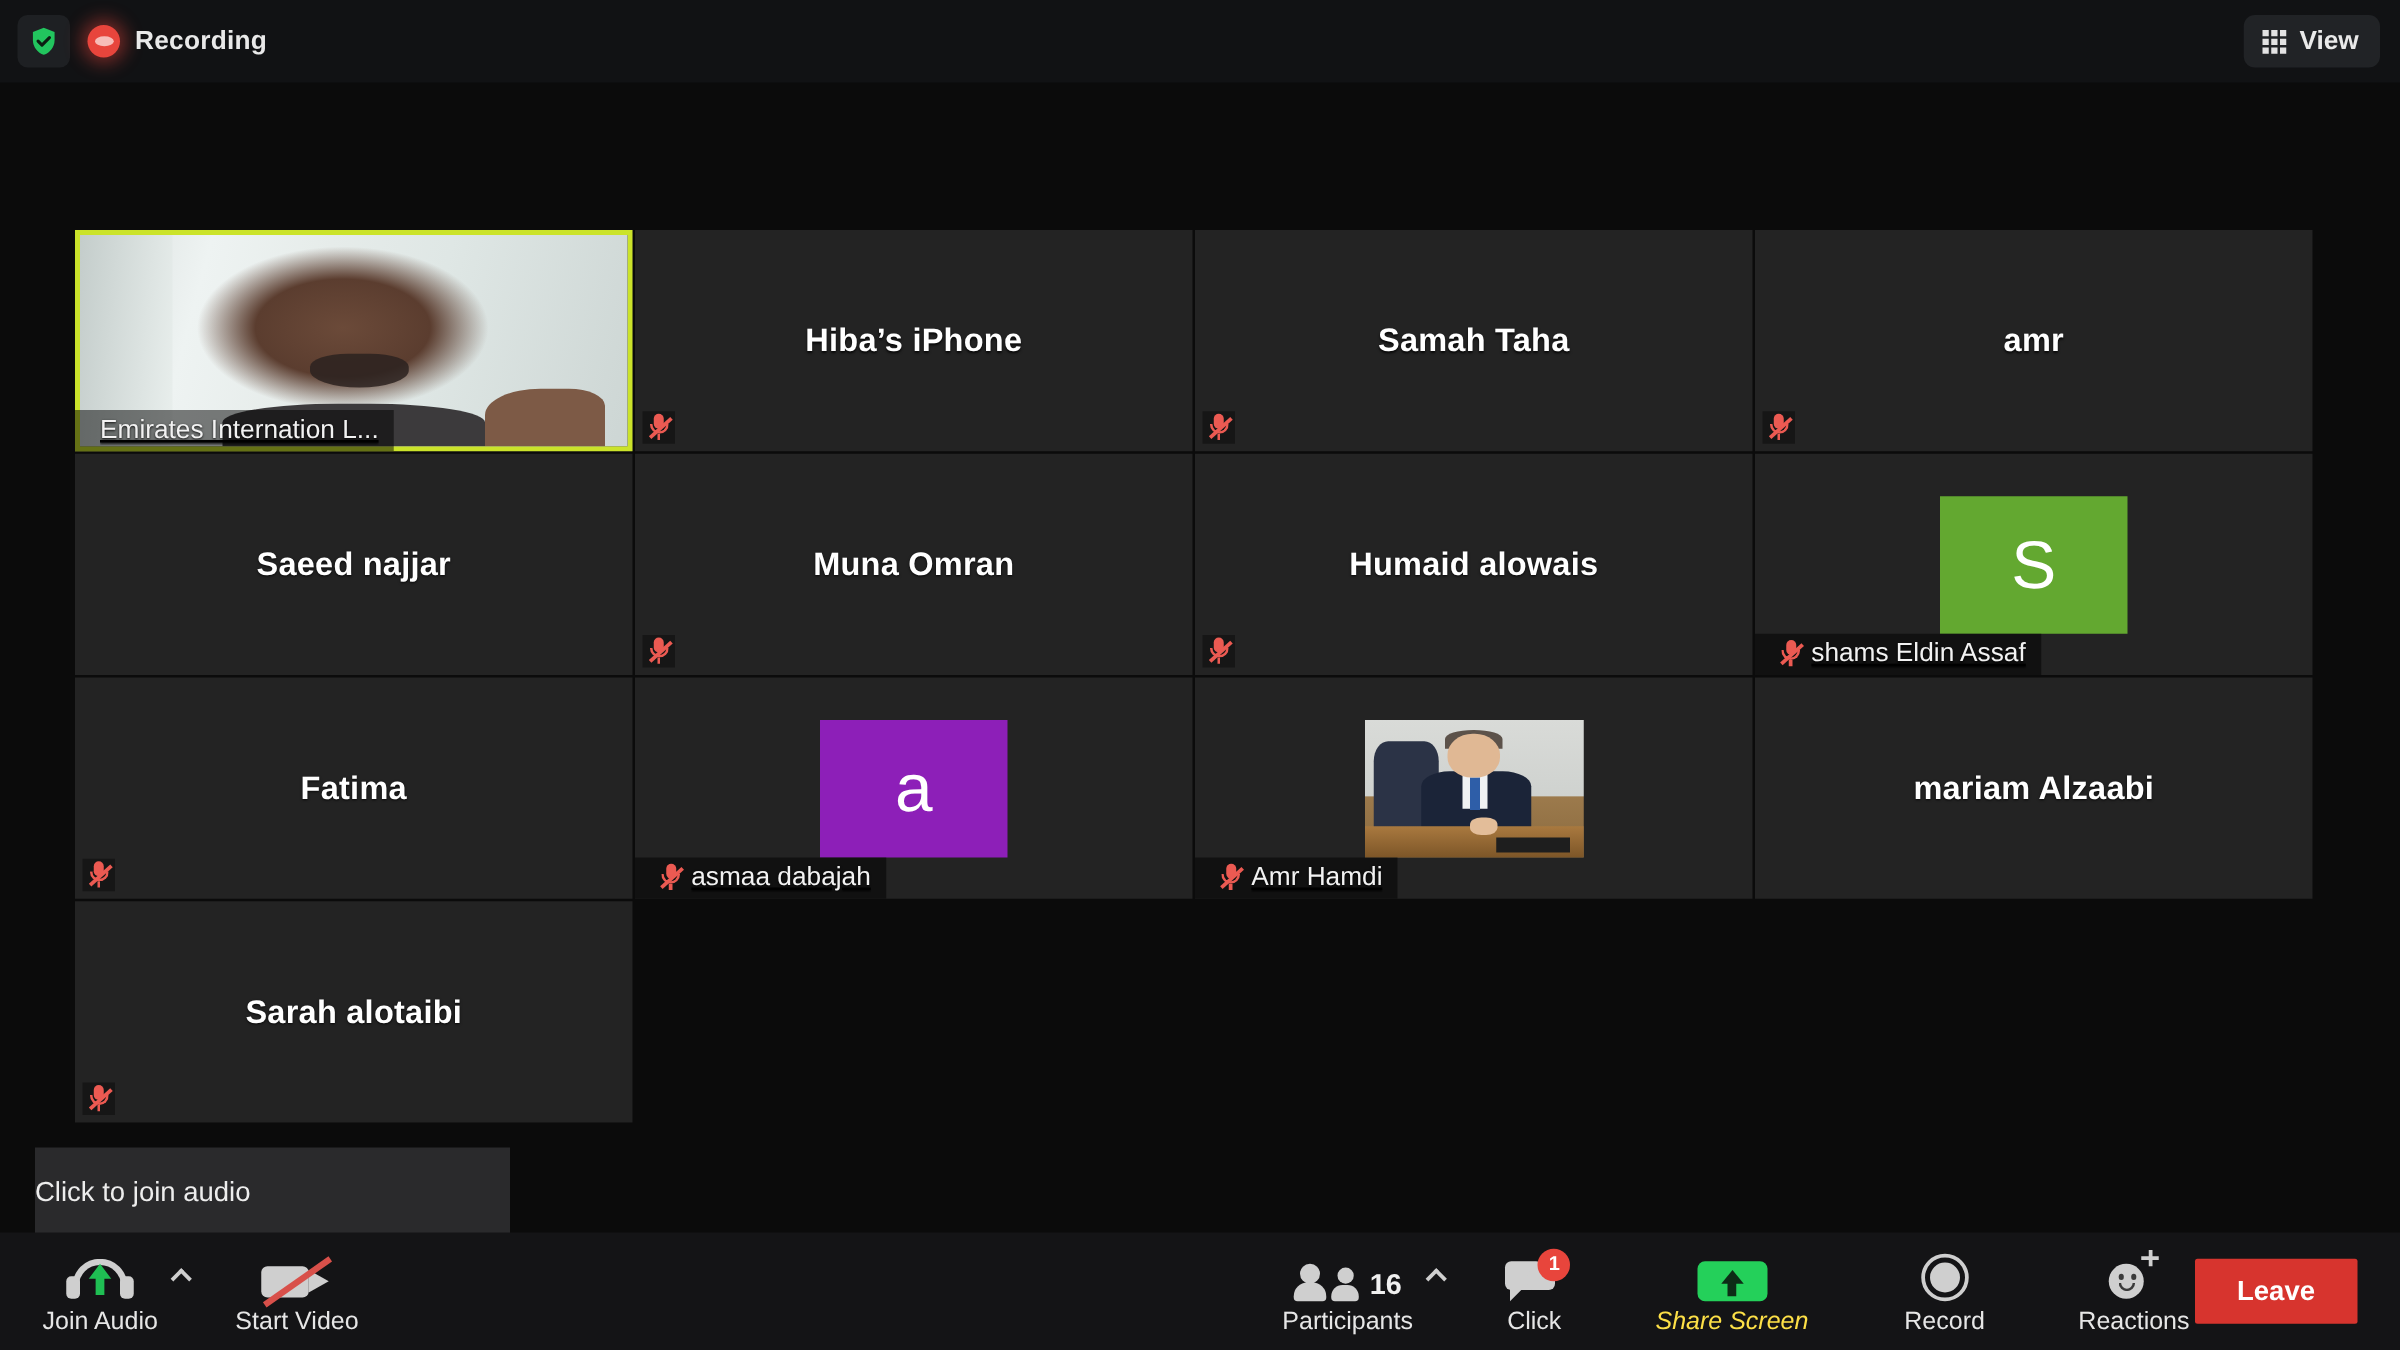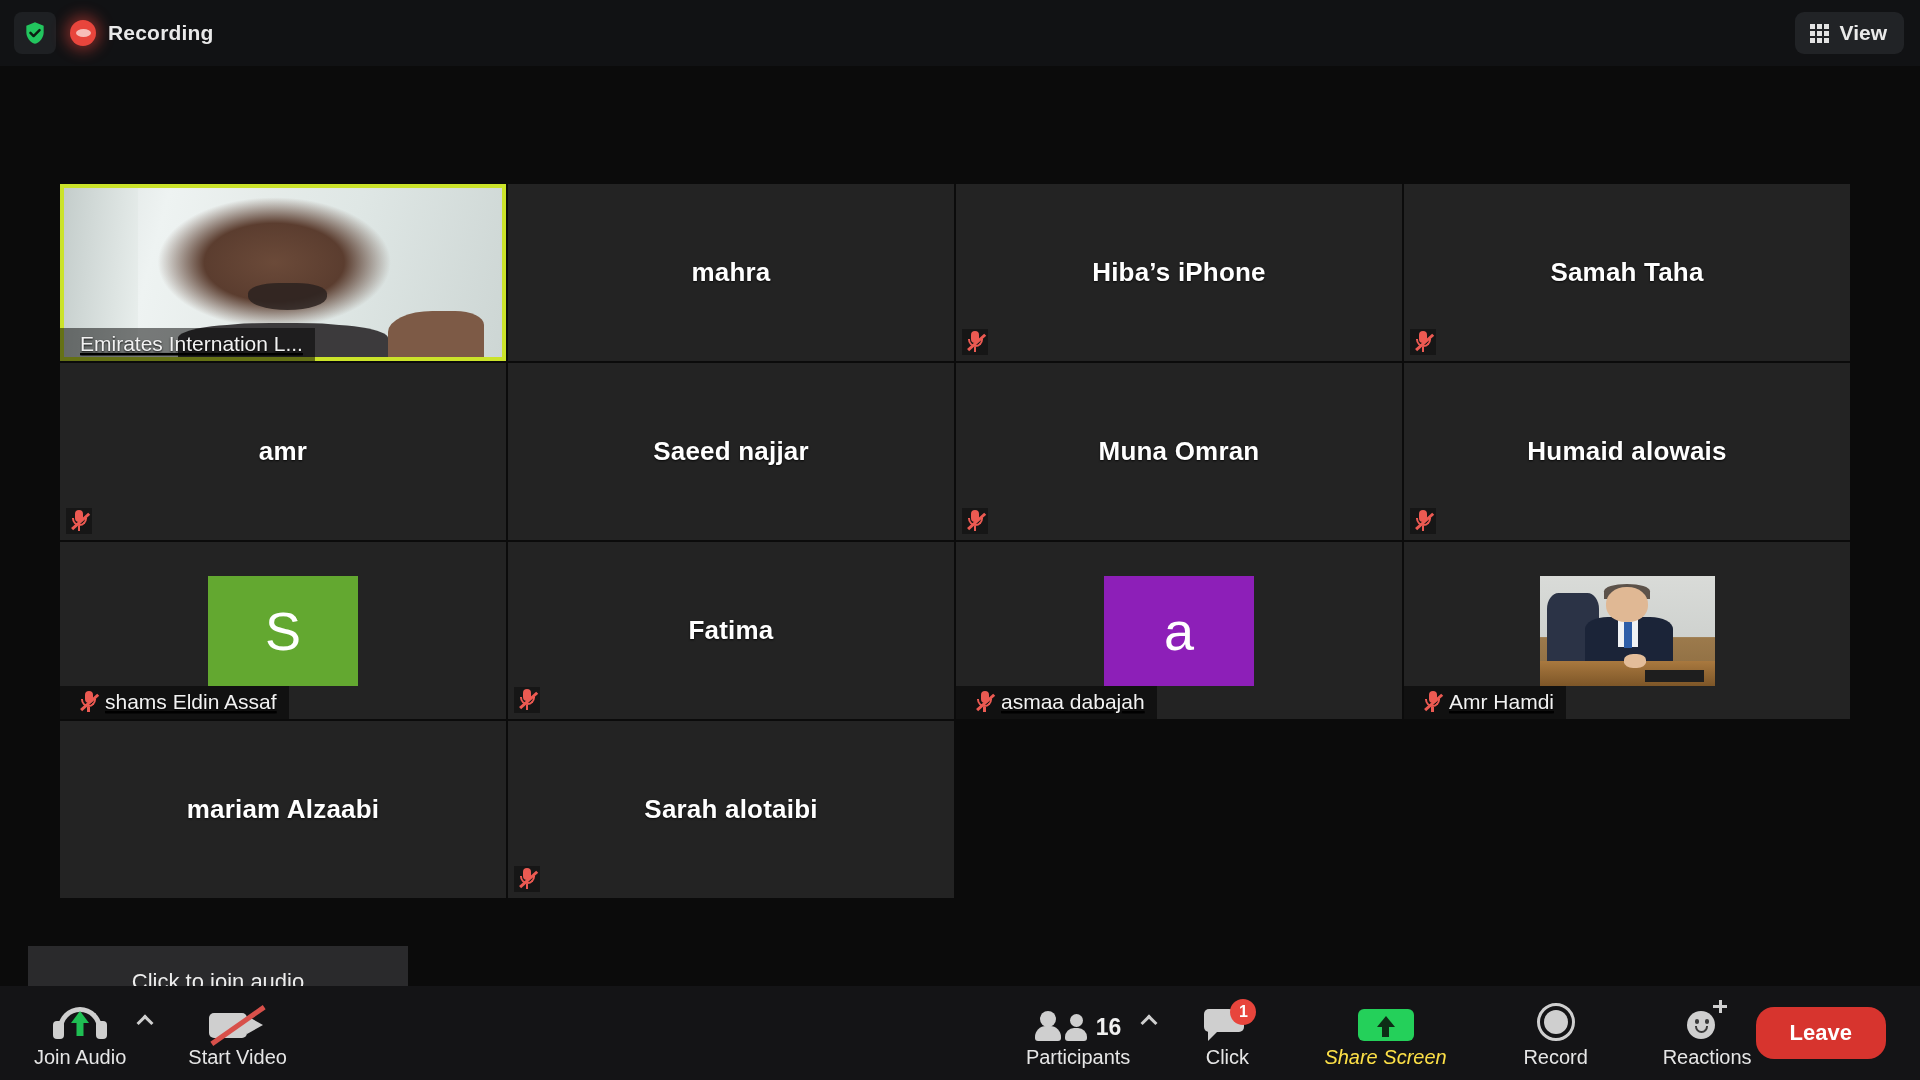--- a/index.html
+++ b/index.html
@@ -180,24 +180,24 @@
     background:#2e5ea8; }
   .av-amr .desk{ position:absolute; left:0; bottom:0; width:100%; height:22%;
     background:linear-gradient(180deg,#a9793f,#7d5628); }
   .av-amr .kb{ position:absolute; right:6%; bottom:3%; width:34%; height:11%;
     background:#1e1e1e; }
   .av-amr .hand{ position:absolute; left:48%; bottom:16%; width:13%; height:13%;
     background:#e3bd99; border-radius:40%; }
 
   
   #tooltip {
-    position:absolute; left:28px; top:946px;
+    position:absolute; left:28px; top:918px;
     width:380px; height:72px;
     background:#2a2a2c;
-    display:flex; align-items:center; justify-content:center;
+    display:flex; align-items:center; 
   }
   #tooltip .tt-text { color:#ededed; font-size:22px; }
   #tooltip .tt-arrow {
     position:absolute; left:52px; bottom:-17px;
     width:0; height:0;
     border-left:19px solid transparent;
     border-right:19px solid transparent;
     border-top:17px solid #2a2a2c;
   }
 
@@ -305,21 +305,21 @@
     border:2px solid #3a3a3a;border-top:none;border-radius:0 0 8px 8px;}
   .ic-react .pv{position:absolute;right:2px;top:0;width:14px;height:3px;background:#cfcfcf;}
   .ic-react .ph{position:absolute;right:7.5px;top:-5px;width:3px;height:13px;background:#cfcfcf;}
 
   .spacer-lg { flex:1 1 auto; }
 
   #leave-btn {
     margin-left:auto; margin-right:34px;
     background:#d7342e; color:#ffffff;
     font-size:22px; font-weight:700;
-    padding:13px 34px; border-radius:18px;
+    padding:13px 34px; border-radius:2px;
     border:none;
   }
 </style>
 </head>
 <body>
 
 <div id="app">
 
   <div id="topbar">
     <div class="top-left">
@@ -356,23 +356,20 @@
       <div class="tile speaking">
         <div class="selfvideo">
           <span class="sv-wall"></span>
           <span class="sv-beard"></span>
           <span class="sv-shoulder"></span>
           <span class="sv-arm"></span>
         </div>
         <div class="name-strip">
           <span class="strip-name">Emirates Internation L...</span>
         </div>
-      </div>
-      <div class="tile">
-        <div class="center-name">mahra</div>
       </div>
       <div class="tile">
         <div class="center-name">Hiba’s iPhone</div>
         <div class="mute-solo">
           <span class="mic-mute">
             <span class="body"></span>
             <span class="arc"></span>
             <span class="stem"></span>
             <span class="slash"></span>
           </span>

